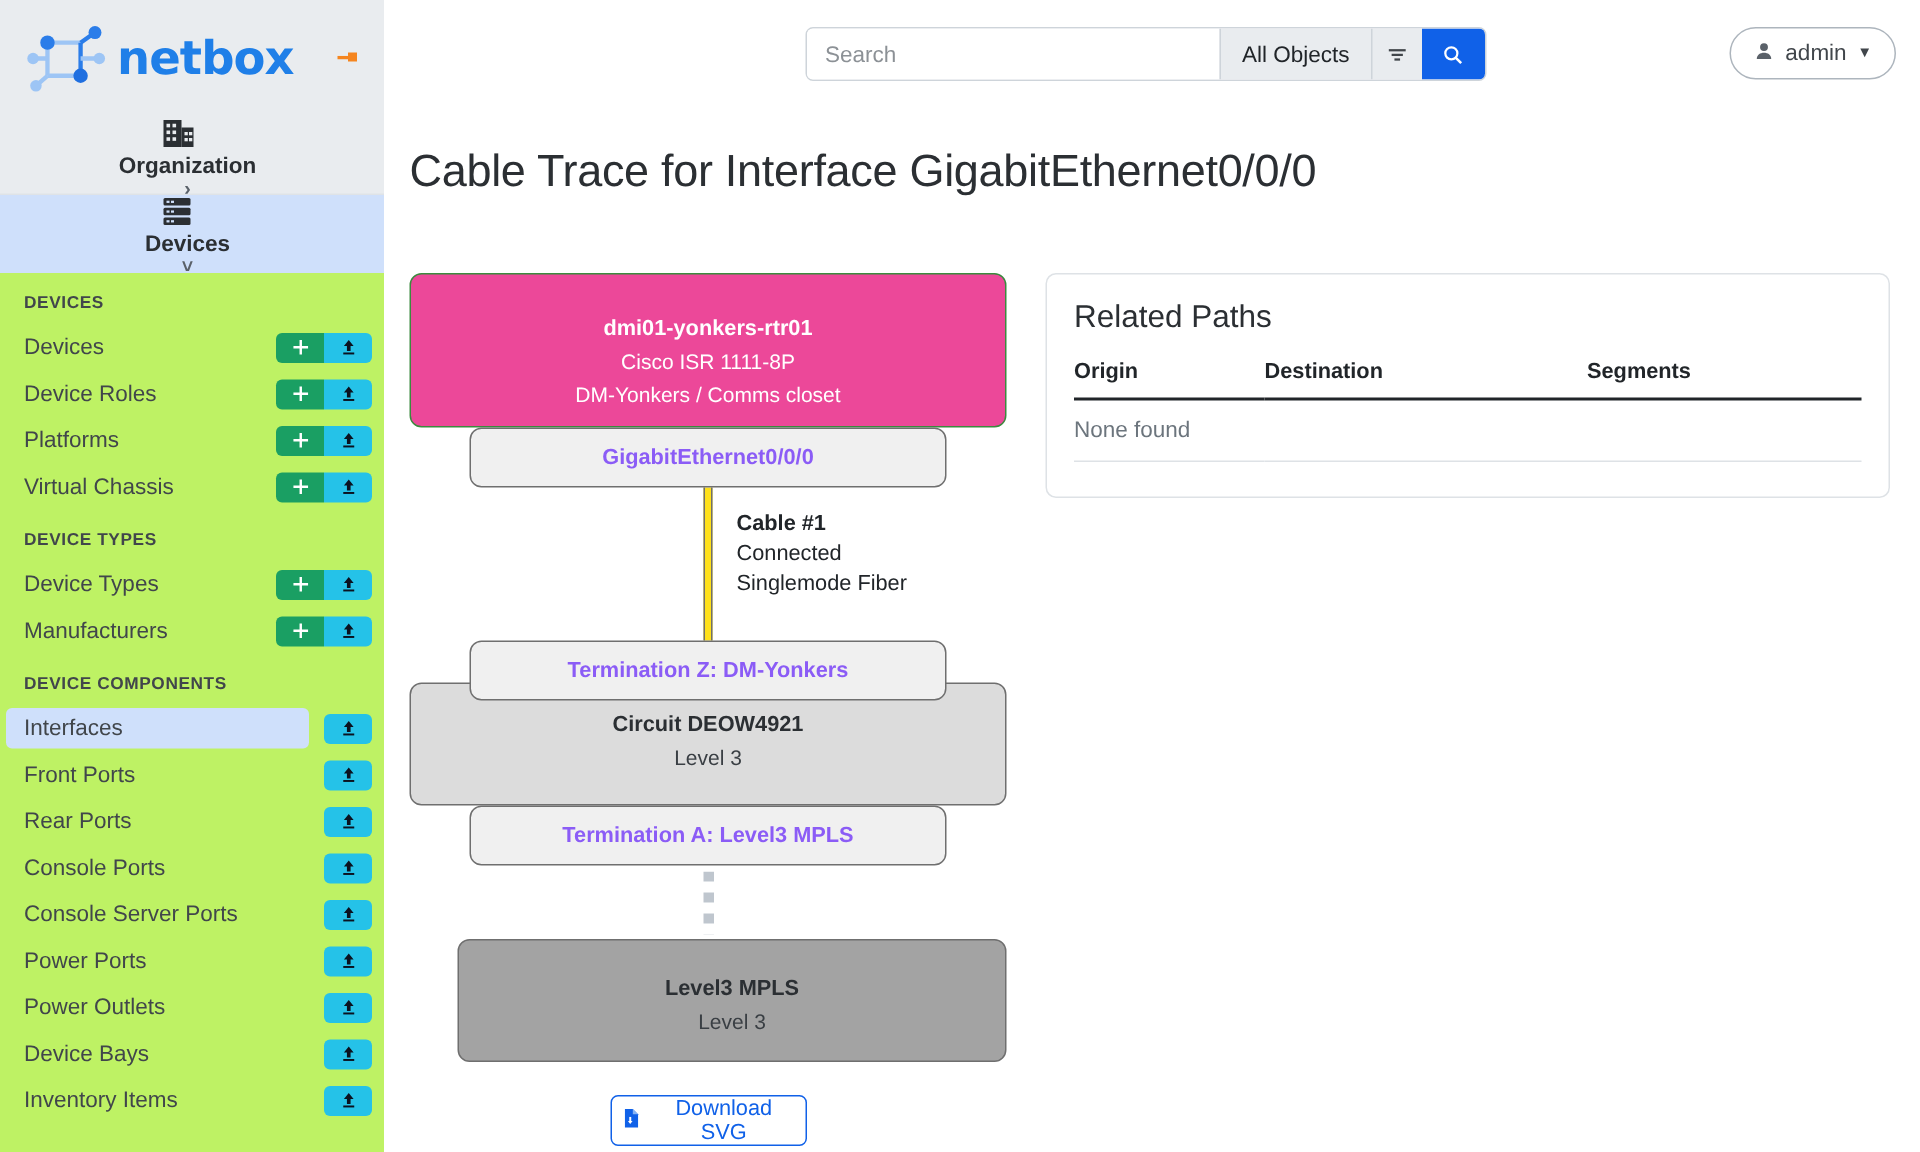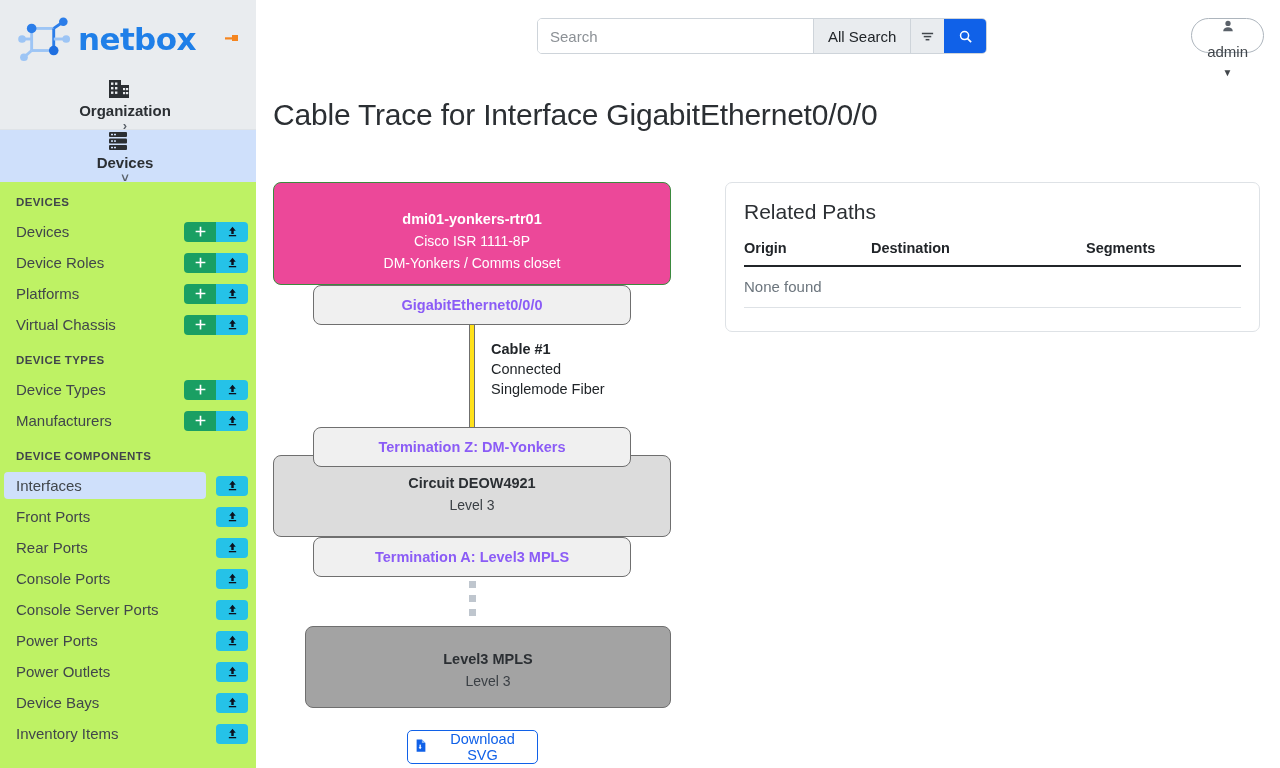--- a/index.html
+++ b/index.html
@@ -121,21 +121,21 @@
   .search-go {
     display: flex; align-items: center; justify-content: center;
     width: 42px; background: #1061e8; cursor: pointer;
   }
   .user-btn {
     position: absolute; right: 16px; top: 18px;
     display: flex; align-items: center; gap: 7px;
     height: 35px; padding: 0 15px;
     border: 1px solid #adb5bd; border-radius: 18px;
     background: #fff; cursor: pointer;
-    font-size: 15px; color: #41464b; flex-direction: column;
+    font-size: 15px; color: #41464b;
   }
   .user-caret { font-size: 10px; color: #41464b; }
 
   .page-title {
     font-size: 30px; font-weight: 400; color: #2b2f33;
     padding: 8px 0 0 17px; letter-spacing: -0.2px;
   }
 
   .content { display: flex; padding: 30px 20px 0 17px; gap: 26px; }
 
@@ -204,21 +204,21 @@
     margin: 22px auto 0; width: 131px; height: 34px;
     display: flex; align-items: center; justify-content: center; gap: 7px;
     border: 1px solid #1061e8; border-radius: 5px;
     color: #1061e8; background: #fff; font-size: 14.5px; cursor: pointer;
   }
 
   
   .card {
     flex: 1; max-width: 568px; height: 150px;
     border: 1px solid #dee2e6; border-radius: 7px;
-    background: #fff; padding: 17px 18px 0 18px; margin-left: 28px;
+    background: #fff; padding: 17px 18px 0 18px;
   }
   .card-title { font-size: 21px; font-weight: 400; color: #2b2f33; }
   .rp-table { width: 100%; border-collapse: collapse; margin-top: 16px; }
   .rp-table th {
     text-align: left; font-size: 14.5px; font-weight: 700; color: #212529;
     padding: 0 0 9px 0; border-bottom: 2px solid #212529;
   }
   .rp-table td {
     font-size: 15px; color: #6c757d; padding: 11px 0 12px 0;
     border-bottom: 1px solid #dee2e6;
@@ -530,21 +530,21 @@
           </span>
       </span>
     </div>
   </aside>
 
   <main class="main">
 
     <div class="topbar">
       <div class="search-wrap">
         <input class="search-input" type="text" value="" placeholder="Search" style="">
-        <span class="search-scope">All Search</span>
+        <span class="search-scope">All Objects</span>
         <span class="search-filter">
           <svg viewBox="0 0 16 16" width="15" height="15">
             <rect x="2" y="4" width="12" height="1.6" fill="#41464b"></rect>
             <rect x="4" y="7.3" width="8" height="1.6" fill="#41464b"></rect>
             <rect x="6" y="10.6" width="4" height="1.6" fill="#41464b"></rect>
           </svg>
         </span>
         <span class="search-go">
           <svg viewBox="0 0 16 16" width="15" height="15">
             <circle cx="7" cy="7" r="4.3" fill="none" stroke="#fff" stroke-width="1.6"></circle>

